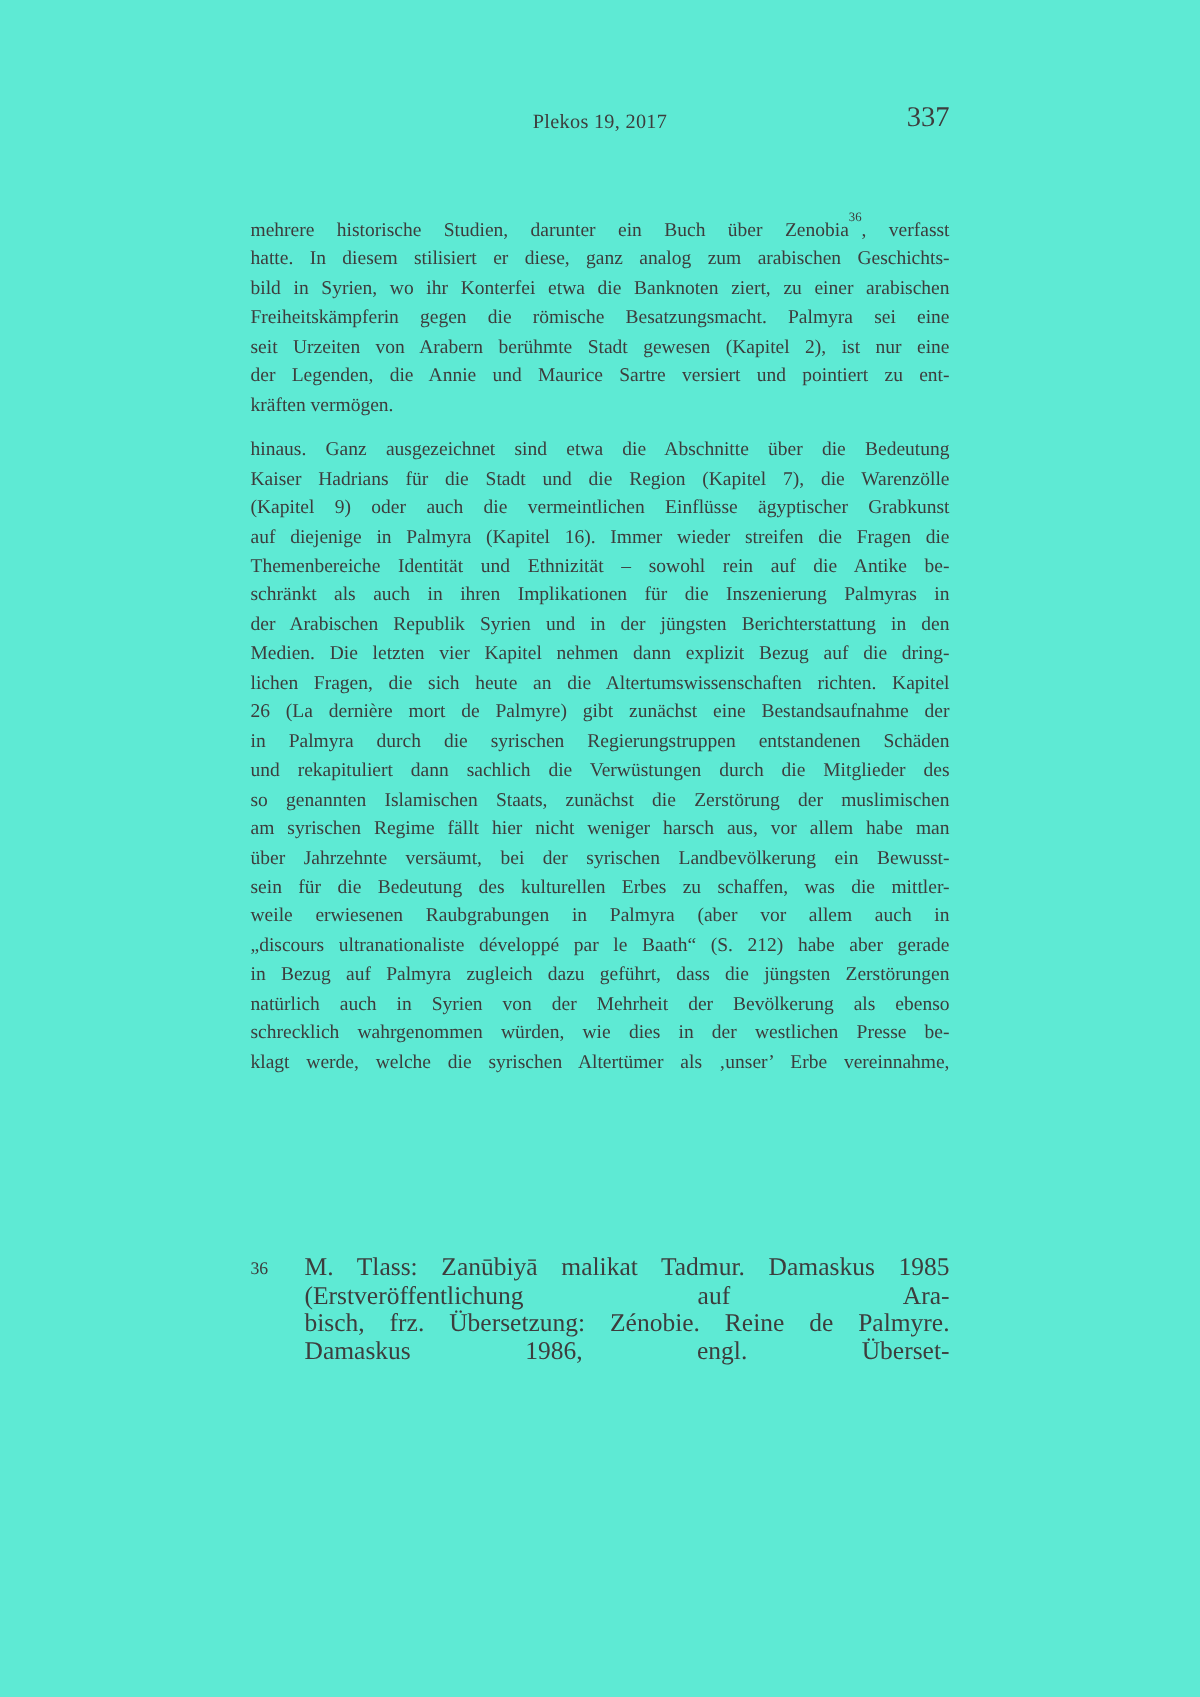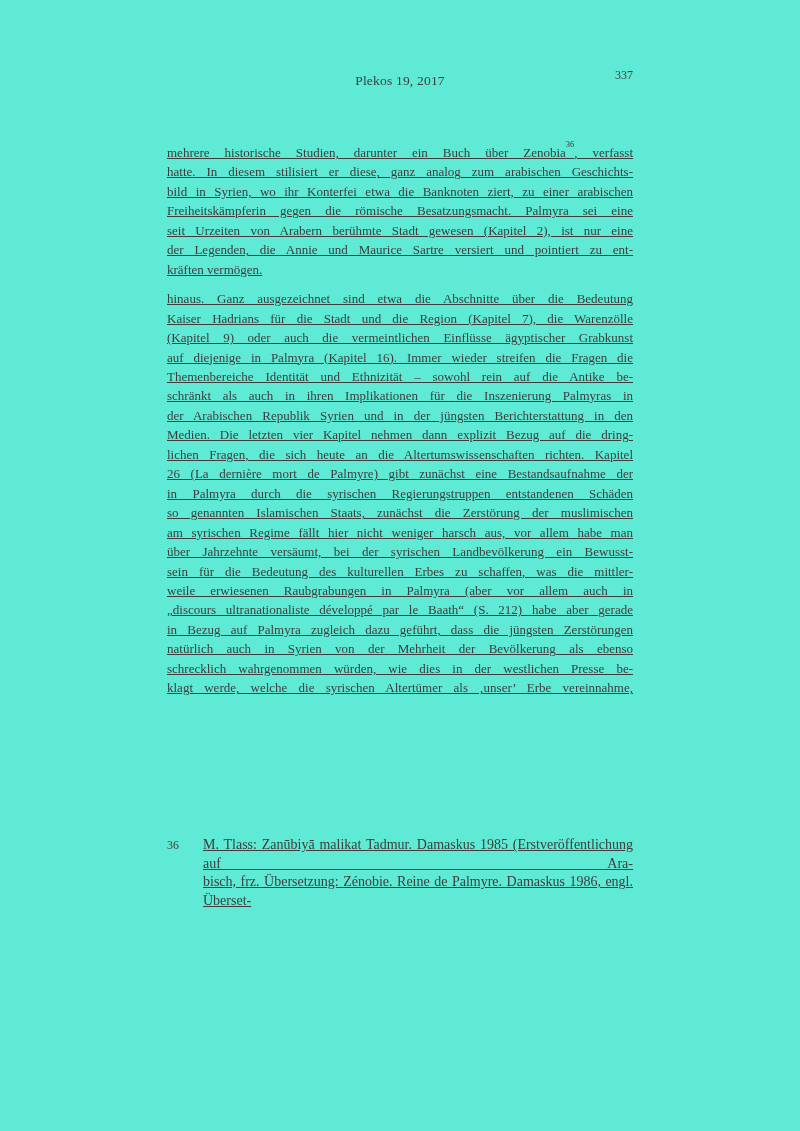--- a/index.html
+++ b/index.html
@@ -20,37 +20,36 @@
     text-align: center;
     font-size: 13.5px;
     letter-spacing: 0.2px;
   }
   .page-number {
     position: absolute;
     top: 68px;
     left: 167px;
     width: 466px;
     text-align: right;
-    font-size: 12px;
+    font-size: 19px;
   }
   .content {
     position: absolute;
     top: 143px;
     left: 167px;
     width: 466px;
   }
   .para { margin: 0; padding: 0; }
   .para + .para { margin-top: 10px; }
   .l {
     font-size: 13px;
     line-height: 19.45px;
     text-align: justify;
     text-align-last: justify;
     white-space: normal;
-    text-decoration: underline;
   }
   .l.left { text-align-last: left; }
   sup.fnref {
     font-size: 8.5px;
     line-height: 0;
     position: relative;
     top: -4.5px;
   }
   .footnote {
     position: absolute;
@@ -61,21 +60,21 @@
     align-items: flex-start;
   }
   .fn-num {
     flex: none;
     width: 36px;
     font-size: 11.8px;
     line-height: 18.6px;
   }
   .fn-text { width: 430px; }
   .fn-text .l {
-    font-size: 14px;
+    font-size: 17px;
     line-height: 18.6px;
   }
 </style>
 </head>
 <body>
 
 <div class="page">
 
   <div class="running-head">Plekos 19, 2017</div>
   <div class="page-number">337</div>
@@ -97,20 +96,21 @@
       <div class="l">Kaiser Hadrians für die Stadt und die Region (Kapitel 7), die Warenzölle</div>
       <div class="l">(Kapitel 9) oder auch die vermeintlichen Einflüsse ägyptischer Grabkunst</div>
       <div class="l">auf diejenige in Palmyra (Kapitel 16). Immer wieder streifen die Fragen die</div>
       <div class="l">Themenbereiche Identität und Ethnizität – sowohl rein auf die Antike be-</div>
       <div class="l">schränkt als auch in ihren Implikationen für die Inszenierung Palmyras in</div>
       <div class="l">der Arabischen Republik Syrien und in der jüngsten Berichterstattung in den</div>
       <div class="l">Medien. Die letzten vier Kapitel nehmen dann explizit Bezug auf die dring-</div>
       <div class="l">lichen Fragen, die sich heute an die Altertumswissenschaften richten. Kapitel</div>
       <div class="l">26 (La dernière mort de Palmyre) gibt zunächst eine Bestandsaufnahme der</div>
       <div class="l">in Palmyra durch die syrischen Regierungstruppen entstandenen Schäden</div>
+      <div class="l">und rekapituliert dann sachlich die Verwüstungen durch die Mitglieder des</div>
       <div class="l">so genannten Islamischen Staats, zunächst die Zerstörung der muslimischen</div>
       <div class="l">am syrischen Regime fällt hier nicht weniger harsch aus, vor allem habe man</div>
       <div class="l">über Jahrzehnte versäumt, bei der syrischen Landbevölkerung ein Bewusst-</div>
       <div class="l">sein für die Bedeutung des kulturellen Erbes zu schaffen, was die mittler-</div>
       <div class="l">weile erwiesenen Raubgrabungen in Palmyra (aber vor allem auch in</div>
       <div class="l">„discours ultranationaliste développé par le Baath“ (S. 212) habe aber gerade</div>
       <div class="l">in Bezug auf Palmyra zugleich dazu geführt, dass die jüngsten Zerstörungen</div>
       <div class="l">natürlich auch in Syrien von der Mehrheit der Bevölkerung als ebenso</div>
       <div class="l">schrecklich wahrgenommen würden, wie dies in der westlichen Presse be-</div>
       <div class="l">klagt werde, welche die syrischen Altertümer als ‚unser’ Erbe vereinnahme,</div>

